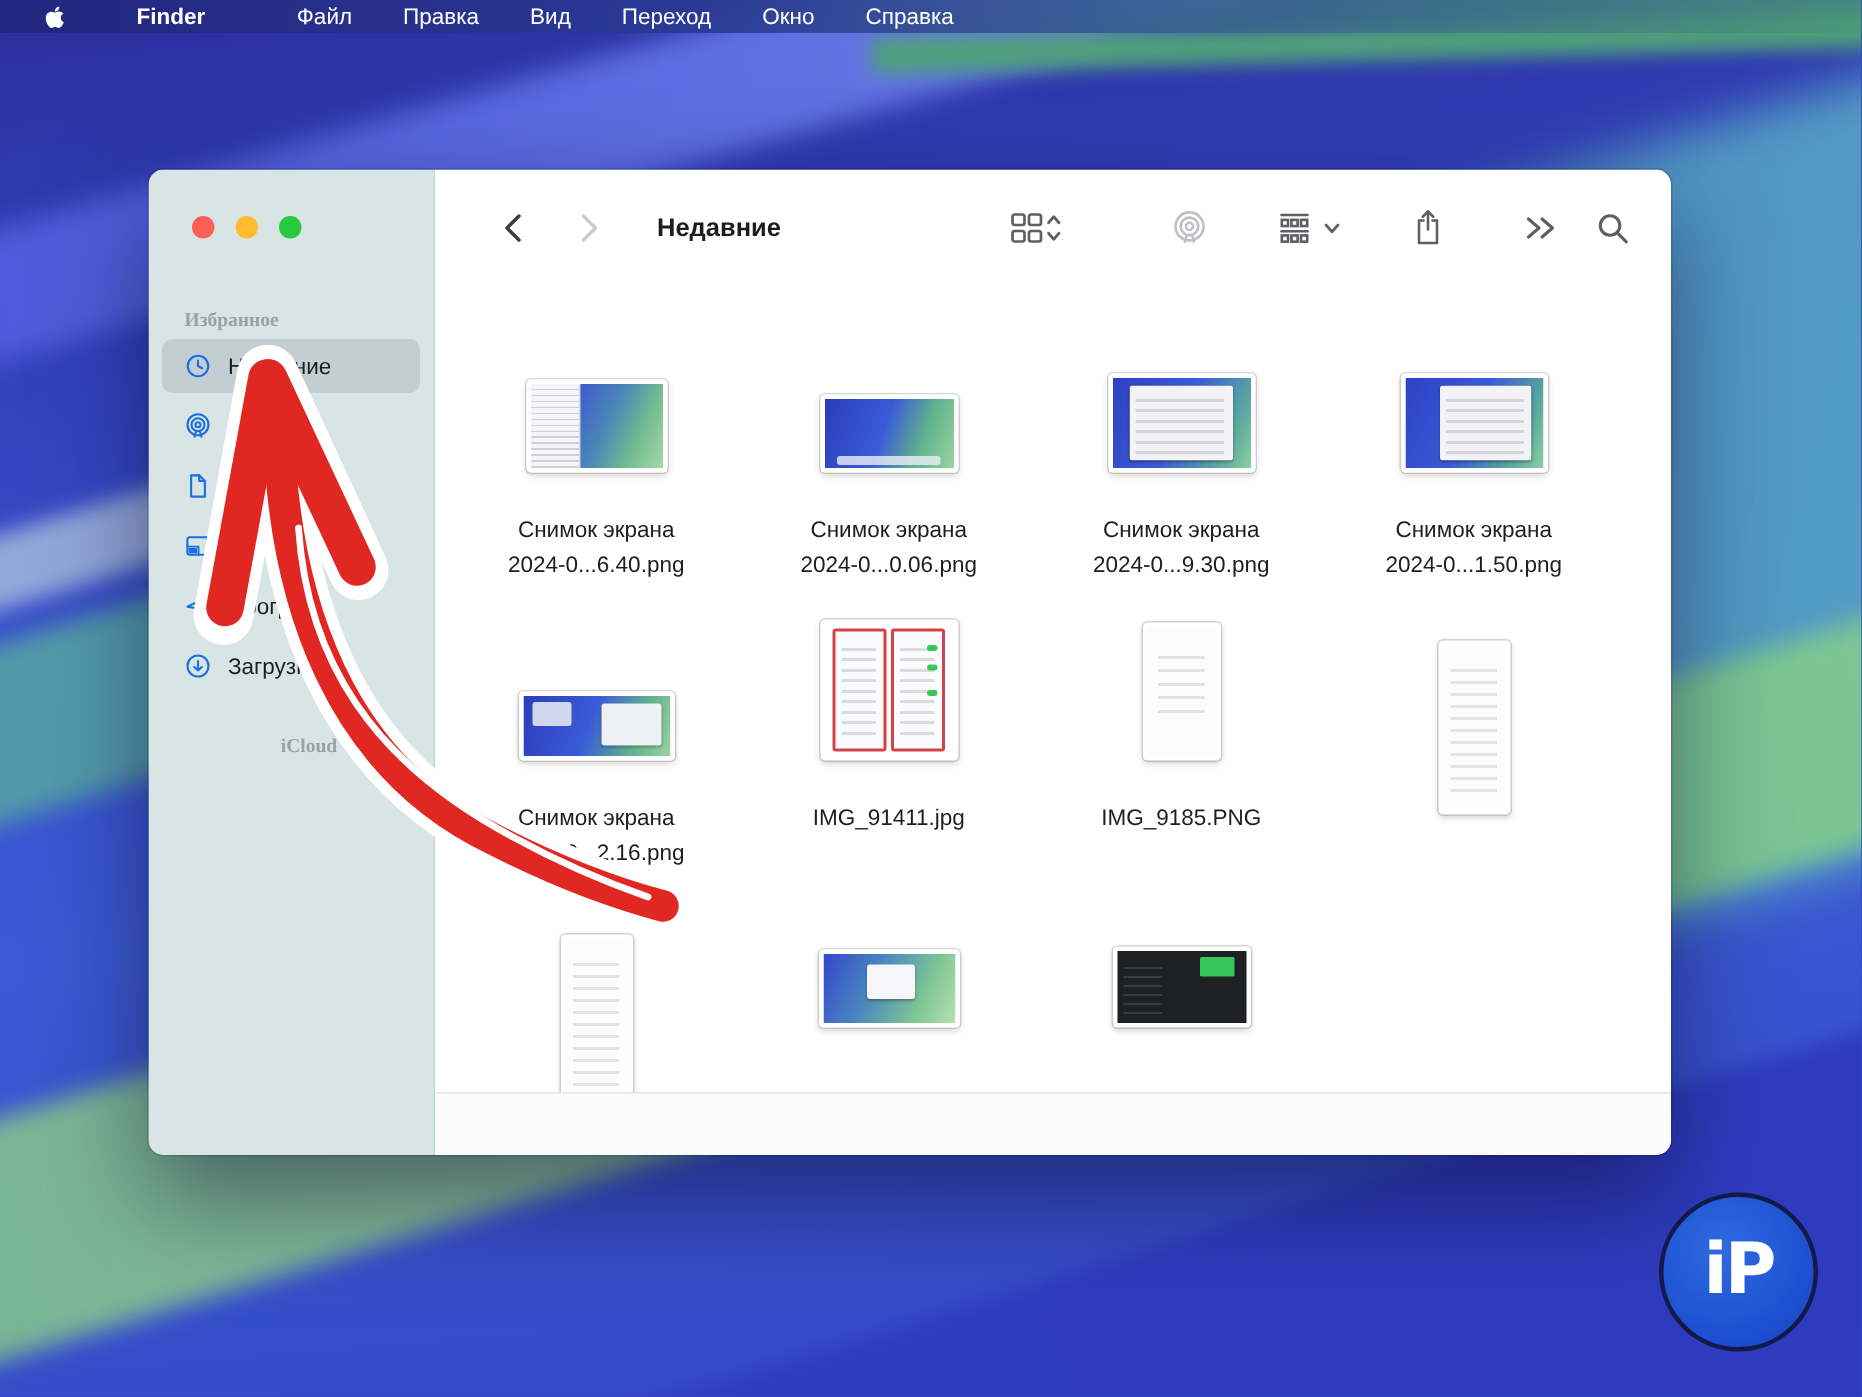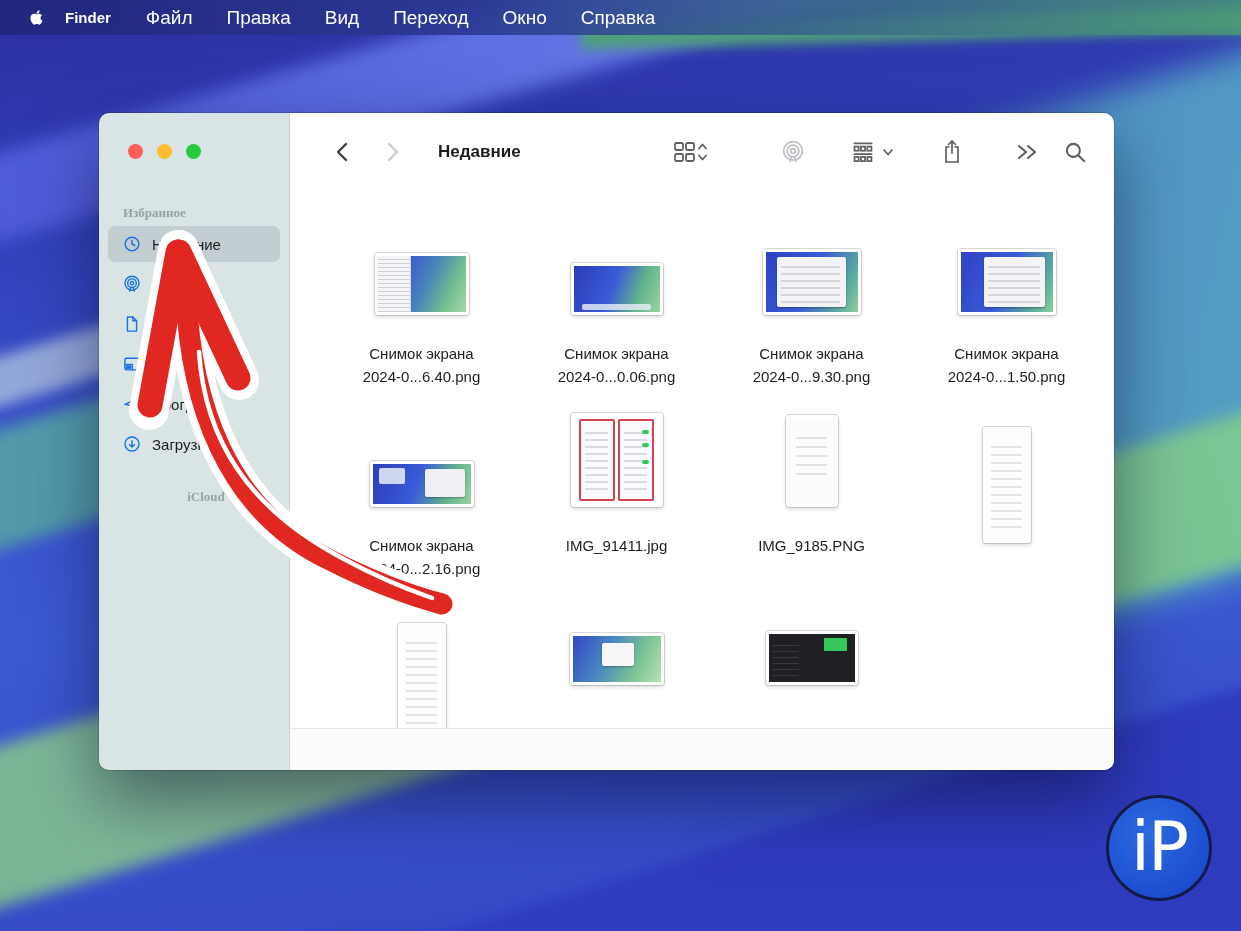--- a/index.html
+++ b/index.html
@@ -22,27 +22,27 @@
       background:linear-gradient(120deg,#4e86c8,#55a8c0);}
   .s6{right:-300px;top:470px;width:950px;height:145px;transform:rotate(-17deg);filter:blur(8px);
       background:linear-gradient(90deg,#6cbb8e,#83ca96);}
   .s7{left:-250px;top:700px;width:820px;height:155px;transform:rotate(-17deg);filter:blur(8px);
       background:linear-gradient(90deg,#6fae92,#93c49e);}
   .s8{left:-150px;bottom:-230px;width:1900px;height:330px;transform:rotate(-17deg);filter:blur(7px);background:#2e3cc0;}
   .s9{right:-60px;top:16px;width:720px;height:24px;transform:rotate(-1.5deg);filter:blur(6px);background:#4f9f7c;}
   .s10{right:-200px;bottom:-140px;width:720px;height:320px;transform:rotate(-17deg);filter:blur(7px);background:#2f3bbf;}
 
   
-  .menubar{position:absolute;left:0;top:0;right:0;height:35px;z-index:20;
+  .menubar{position:absolute;left:0;top:0;right:0;height:22px;z-index:20;
     display:flex;align-items:center;color:#fff;
-    background:linear-gradient(90deg,rgba(33,37,125,.95) 0%,rgba(43,58,148,.92) 38%,rgba(58,105,138,.88) 68%,rgba(74,152,118,.82) 100%);}
+    background:linear-gradient(90deg,rgba(33,37,125,.95) 0%,rgba(43,58,148,.92) 38%,rgba(58,105,138,.88) 68%,rgba(74,152,118,.82) 100%);gap:26px;}
   .apple{width:18px;height:18px;margin:0 10px 0 29px;display:flex;align-items:center;}
   .apple svg{width:15px;height:17px;fill:#fff;}
   .mname{font-weight:bold;font-size:15px;padding:0 18px 0 8px;}
-  .mitem{font-size:19px;padding:0 17px;}
+  .mitem{font-size:15px;padding:0 17px;}
   
   .window{position:absolute;left:99px;top:113px;width:1015px;height:657px;z-index:10;
     border-radius:10px;overflow:hidden;display:flex;
     box-shadow:0 30px 70px rgba(5,8,40,.5),0 0 0 1px rgba(0,0,0,.15);}
   .sidebar{width:190px;flex:none;background:#d8e5e4;position:relative;border-right:1px solid rgba(0,0,0,.06);}
   .traffic{display:flex;gap:14px;margin:31px 0 0 29px;}
   .tl{width:15px;height:15px;border-radius:50%;}
   .tl.r{background:#ff5f57;} .tl.y{background:#febc2e;} .tl.g{background:#28c840;}
   .shead{font-size:13px;font-weight:700;color:#96a2a4;margin:0 0 5px 24px;font-family:Liberation Serif, serif;}
   .sec1{margin-top:46px;} .sec2{margin-top:27px;text-align:center;} .sec3{margin-top:28px;}
@@ -63,21 +63,21 @@
   .back{color:#3c3c40;margin-right:27px;}
   .fwd{color:#c9c9ce;margin-right:35px;}
   .ttitle{font-size:17px;font-weight:700;color:#1d1d1f;}
   .tspacer{flex:1;}
   .viewsel{margin-right:72px;}
   .airdropT{color:#bfbfc4;margin-right:44px;}
   .groupT{margin-right:46px;display:flex;align-items:center;gap:6px;}
   .shareT{margin-right:50px;}
   .moreT{margin-right:22px;}
   
-  .content{height:503px;flex:none;overflow:hidden;padding:34px 0 0 34px;position:relative;}
+  .content{height:503px;flex:none;overflow:hidden;padding:34px 0 0 10px;position:relative;}
   .grid{display:grid;grid-template-columns:repeat(4,195px);grid-template-rows:192px 196px auto;}
   .cell{display:flex;flex-direction:column;align-items:center;}
   .thumbwrap{height:90px;display:flex;align-items:flex-end;justify-content:center;}
   .row3 .thumbwrap{align-items:flex-start;}
   .flabel{font-size:15px;line-height:23px;color:#1e1e20;text-align:center;margin-top:27px;white-space:nowrap;}
   .thumb{position:relative;border:3px solid #fff;border-radius:3px;
     box-shadow:0 0 0 1px rgba(0,0,0,.14),0 2px 4px rgba(0,0,0,.16);background:#fff;}
   .thumb i{position:absolute;display:block;}
   .t-mac-finder{width:88px;height:56px;background:linear-gradient(115deg,#3b54d0 25%,#4a86b8 55%,#72bd90 78%,#a8d8a8 100%);}
   .win-sb{left:0;top:0;bottom:0;width:37%;border-right:1px solid #d6d9de;
@@ -111,21 +111,21 @@
      background-size:30% 80%;background-repeat:no-repeat;background-position:4px 6px;}
   .greenrect{right:9%;top:8%;width:27%;height:27%;background:#35c759;border-radius:1px;}
   
   .strip{height:42px;flex:none;background:#fbfbfc;border-top:1px solid #e6e6e8;}
   
   .arrow{position:absolute;left:0;top:0;z-index:50;pointer-events:none;}
   .wm{position:absolute;left:1106px;top:795px;width:106px;height:106px;z-index:60;border-radius:50%;
      background:radial-gradient(circle at 40% 35%,#2e6ae0,#1b4cce 75%);
      border:3px solid #131a4a;box-sizing:border-box;
      display:flex;align-items:center;justify-content:center;}
-  .wm span{color:#fff;font-size:68px;font-weight:400;letter-spacing:-2px;font-family:"DejaVu Sans","Liberation Sans",sans-serif;
+  .wm span{color:#fff;font-size:47px;font-weight:700;letter-spacing:-2px;font-family:"DejaVu Sans","Liberation Sans",sans-serif;
      transform:translateY(-2px);}
 </style>
 </head>
 <body>
 
 <div class="desktop">
   <div class="stripe s1"></div>
   <div class="stripe s3"></div>
   <div class="stripe s4"></div>
   <div class="stripe s5"></div>

